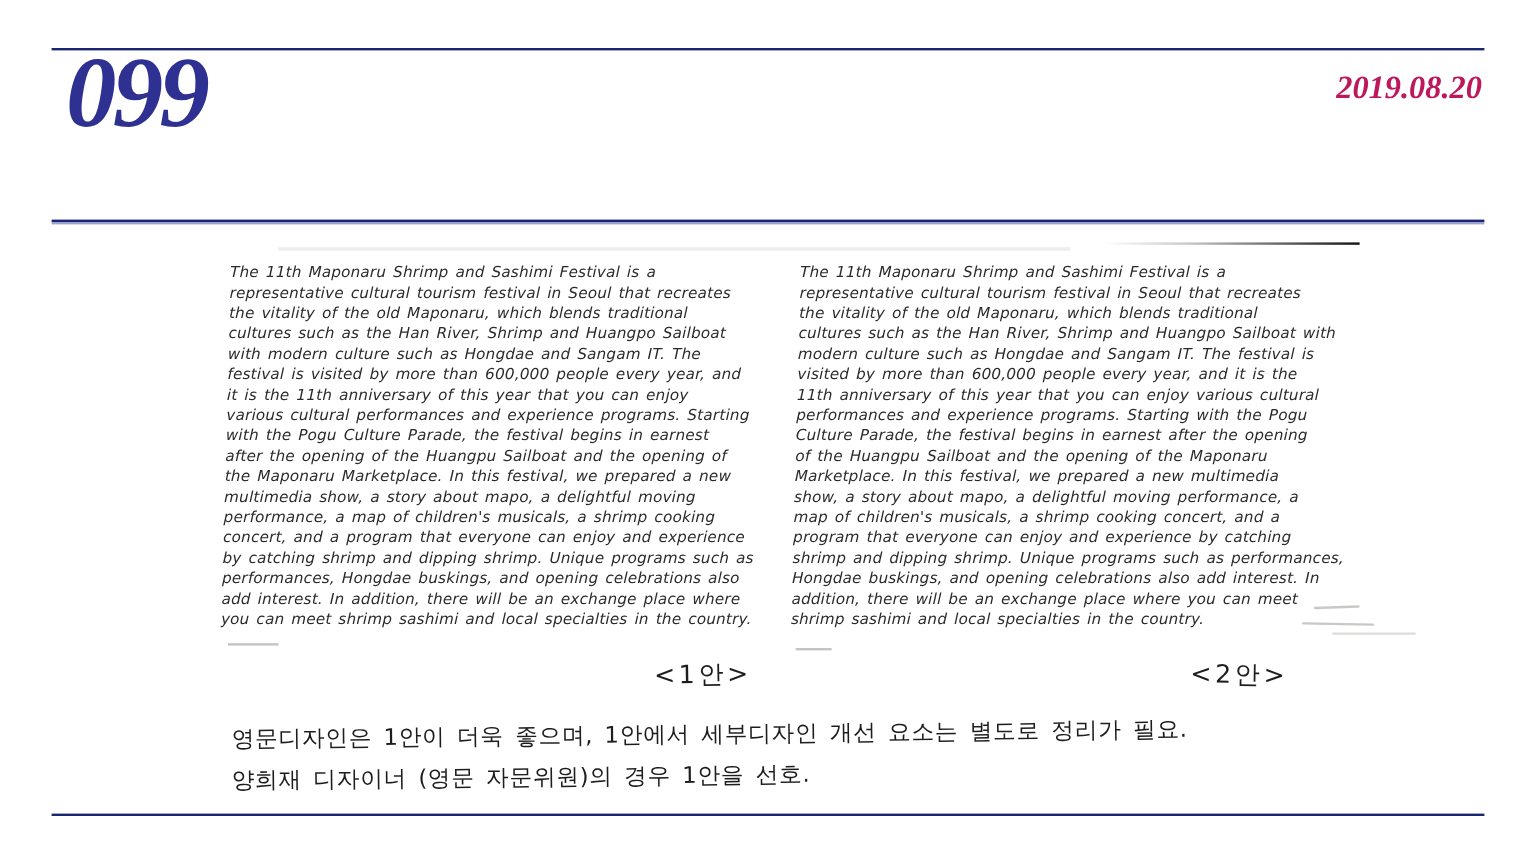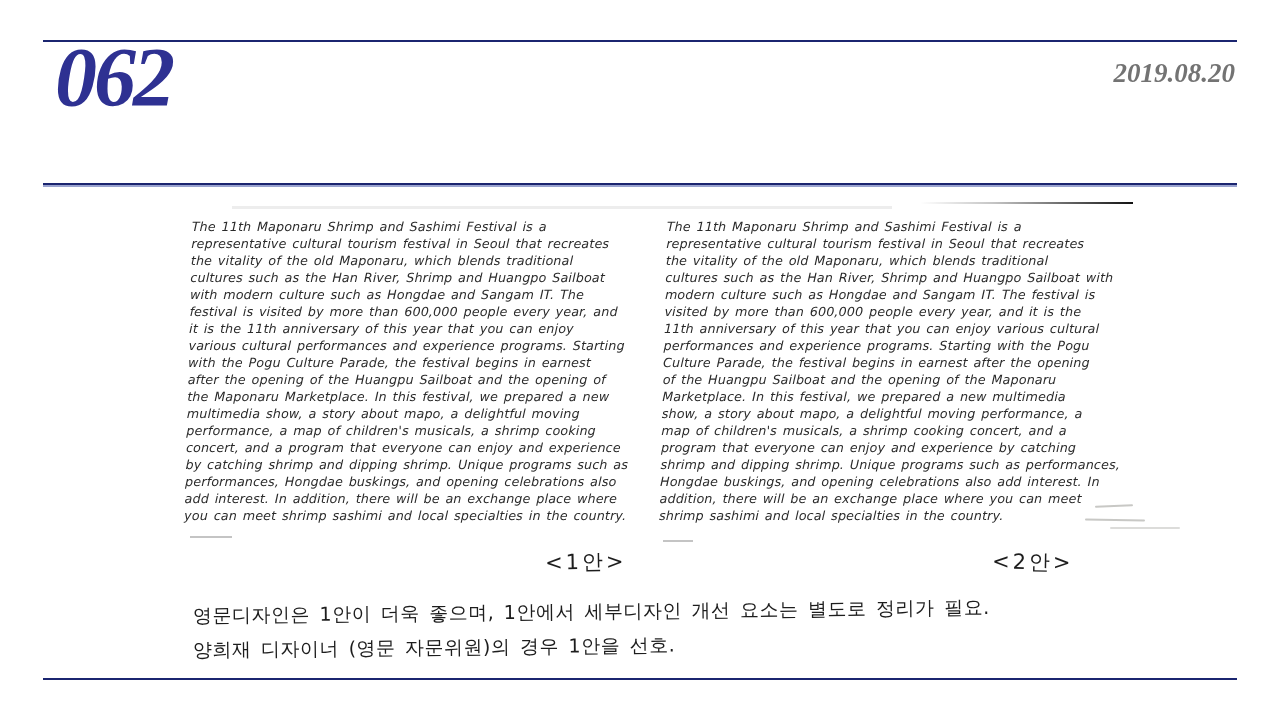--- a/index.html
+++ b/index.html
@@ -26,21 +26,21 @@
   #doc-title{
     position:absolute;left:225px;top:57px;
     font-family:"Liberation Serif", serif;
     font-style:italic;font-weight:bold;
     font-size:27px;color:#2e3192;
   }
   #doc-date{
     position:absolute;right:45px;top:58px;
     font-family:"Liberation Serif", serif;
     font-style:italic;font-weight:bold;
-    font-size:27px;color:#737373;
+    font-size:27px;color:#be185d;
   }
   
   .scan-col{
     position:absolute;top:218px;
     font-family:"DejaVu Sans", sans-serif;
     font-style:italic;
     font-size:12.6px;line-height:17px;
     letter-spacing:0.2px;word-spacing:1.6px;
     color:#2a2a2a;
     transform:skewX(-1.5deg);
@@ -86,21 +86,21 @@
   #note-1{top:599px;}
   #note-2{top:635px;}
 </style>
 </head>
 <body>
 
 <div id="page">
 
   <div class="rule" id="rule-top"></div>
 
-  <div id="doc-number">062</div>
+  <div id="doc-number">099</div>
   <div id="doc-date">2019.08.20</div>
 
   <div class="rule" id="rule-mid"></div>
 
   <div id="scan-top-smudge"></div>
   <div id="scan-edge-line"></div>
 
   <div class="scan-col" id="scan-col-1">
       <div class="tline">The 11th Maponaru Shrimp and Sashimi Festival is a</div>
       <div class="tline">representative cultural tourism festival in Seoul that recreates</div>

